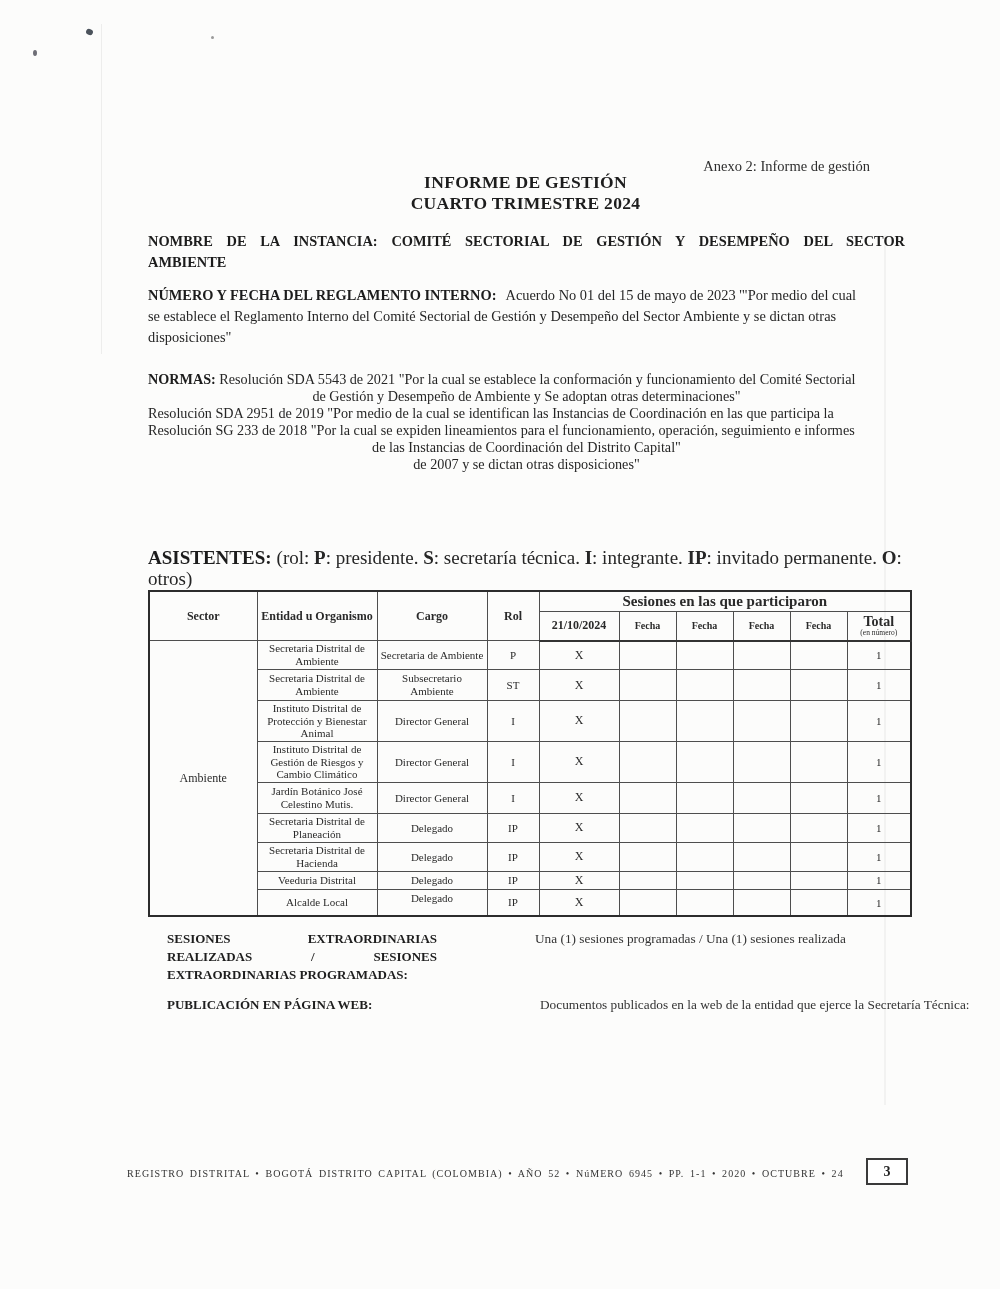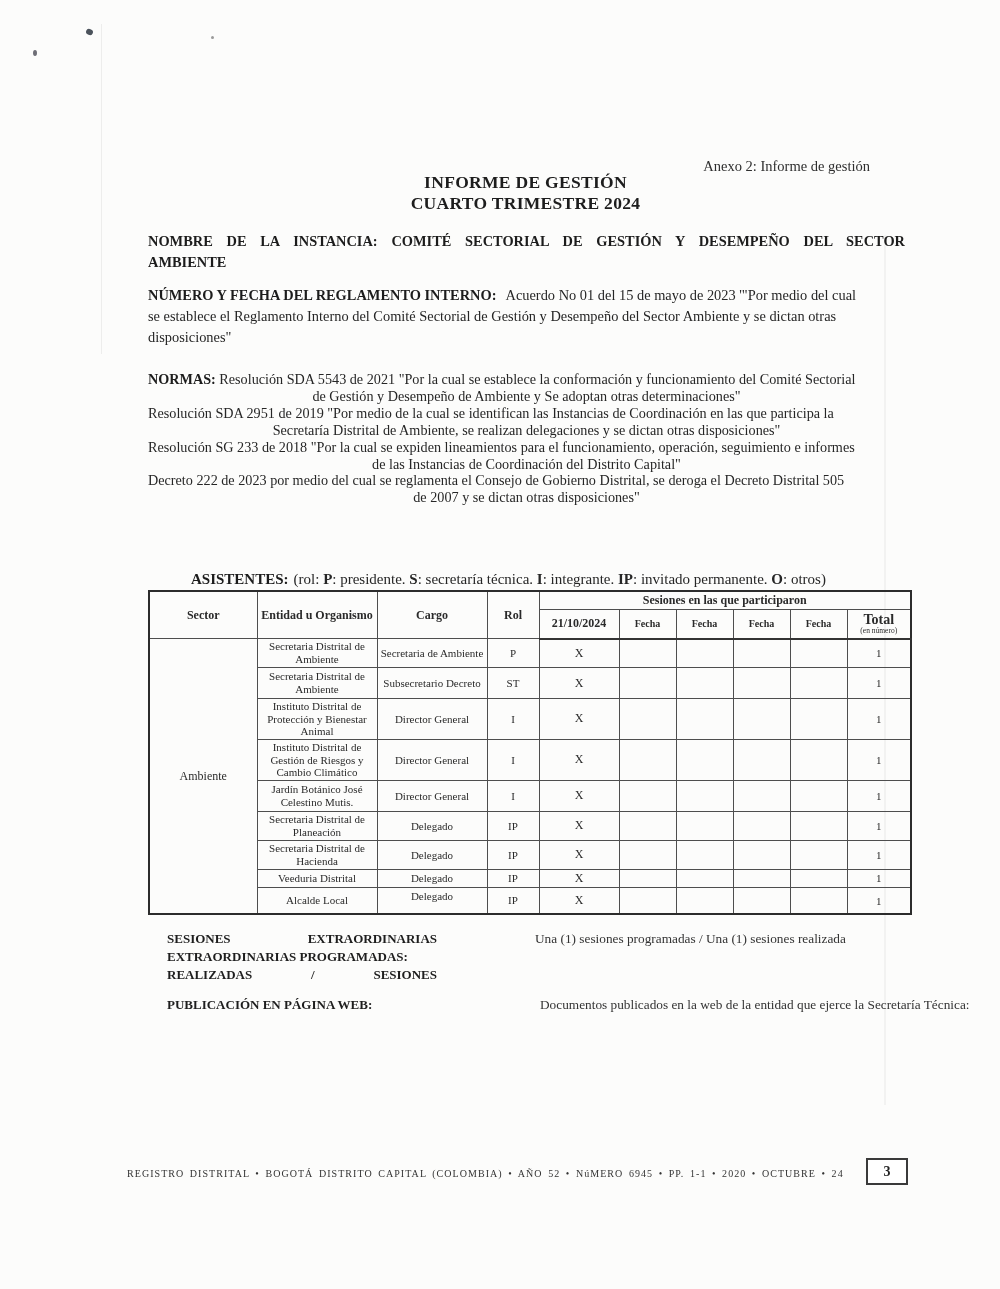--- a/index.html
+++ b/index.html
@@ -29,32 +29,32 @@
   .bold{font-weight:bold;color:#1c1c1c;}
   .spread-line{text-align:justify;text-align-last:justify;white-space:normal;}
 
   .instancia{top:231px;font-weight:bold;color:#1c1c1c;}
   .reglamento{top:285px;}
   .reglamento .bold{margin-right:9px;}
 
   .normas{top:371px;line-height:16.9px;font-size:14.2px;}
   .normas .centered{text-align:center;white-space:nowrap;}
 
-  .asistentes{top:569px;font-size:15px;margin-left:43px;}
+  .asistentes{top:547px;font-size:19px;}
   .asistentes .bold{margin-right:5px;}
 
   
   .tbl-wrap{position:absolute;top:590px;left:148px;}
   table.asist{border-collapse:collapse;table-layout:fixed;width:762px;border:2px solid #2c2c2c;color:#2a2a2a;}
   table.asist th,table.asist td{border:1px solid #4e4e4e;padding:1px 2px;text-align:center;vertical-align:middle;overflow:hidden;}
   thead tr:nth-child(1){height:17px;}
   thead tr:nth-child(2){height:29px;}
   thead tr:nth-child(2) th{border-bottom:2px solid #333;}
   .h-main{font-size:12px;font-weight:bold;margin-top:26px;}
-  .h-sess{font-size:12px;font-weight:bold;}
+  .h-sess{font-size:15px;font-weight:bold;}
   .h-date{font-size:12px;font-weight:bold;}
   .h-fecha{font-size:10px;font-weight:bold;}
   .h-total-1{font-size:14px;font-weight:bold;line-height:14px;}
   .h-total-2{font-size:7.5px;line-height:8px;font-weight:normal;}
   tbody tr:nth-child(1){height:29px;}
   tbody tr:nth-child(2){height:31px;}
   tbody tr:nth-child(3){height:40px;}
   tbody tr:nth-child(4){height:40px;}
   tbody tr:nth-child(5){height:31px;}
   tbody tr:nth-child(6){height:29px;}
@@ -114,24 +114,22 @@
     <div class="doc-line"><span class="bold">NÚMERO Y FECHA DEL REGLAMENTO INTERNO:</span><span>Acuerdo No 01 del 15 de mayo de 2023 '"Por medio del cual</span></div>
     <div class="doc-line">se establece el Reglamento Interno del Comité Sectorial de Gestión y Desempeño del Sector Ambiente y se dictan otras</div>
     <div class="doc-line">disposiciones"</div>
   </div>
 
   <div class="para normas">
     <div>
         <div class="doc-line"><span class="bold">NORMAS: </span>Resolución SDA 5543 de 2021 "Por la cual se establece la conformación y funcionamiento del Comité Sectorial</div>
         <div class="doc-line centered">de Gestión y Desempeño de Ambiente y Se adoptan otras determinaciones"</div>
         <div class="doc-line">Resolución SDA 2951 de 2019 "Por medio de la cual se identifican las Instancias de Coordinación en las que participa la</div>
-        <div class="doc-line centered">Secretaría Distrital de Ambiente, se realizan delegaciones y se dictan otras disposiciones"</div>
         <div class="doc-line">Resolución SG 233 de 2018 "Por la cual se expiden lineamientos para el funcionamiento, operación, seguimiento e informes</div>
         <div class="doc-line centered">de las Instancias de Coordinación del Distrito Capital"</div>
-        <div class="doc-line">Decreto 222 de 2023 por medio del cual se reglamenta el Consejo de Gobierno Distrital, se deroga el Decreto Distrital 505</div>
         <div class="doc-line centered">de 2007 y se dictan otras disposiciones"</div>
       </div>
   </div>
 
   <div class="para asistentes">
     <span class="bold">ASISTENTES:</span><span><span>(rol: </span><b>P</b><span>: presidente. </span><b>S</b><span>: secretaría técnica. </span><b>I</b><span>: integrante. </span><b>IP</b><span>: invitado permanente. </span><b>O</b><span>: otros)</span></span>
   </div>
 
   <div class="tbl-wrap">
     <table class="asist">
@@ -175,21 +173,21 @@
             <td class="rol-cell">P</td>
             <td class="sess-cell">X</td>
             <td class="sess-cell"></td>
             <td class="sess-cell"></td>
             <td class="sess-cell"></td>
             <td class="sess-cell"></td>
             <td class="total-cell">1</td>
           </tr>
           <tr>
             <td class="ent-cell">Secretaria Distrital de Ambiente</td>
-            <td class="cargo-cell">Subsecretario Decreto</td>
+            <td class="cargo-cell">Subsecretario Ambiente</td>
             <td class="rol-cell">ST</td>
             <td class="sess-cell">X</td>
             <td class="sess-cell"></td>
             <td class="sess-cell"></td>
             <td class="sess-cell"></td>
             <td class="sess-cell"></td>
             <td class="total-cell">1</td>
           </tr>
           <tr>
             <td class="ent-cell">Instituto Distrital de Protección y Bienestar Animal</td>
@@ -269,22 +267,22 @@
             <td class="total-cell">1</td>
           </tr>
         </tbody>
     </table>
   </div>
 
   <div class="sessions">
       <div class="session-entry">
         <div class="session-label">
           <div class="slabel-line spread">SESIONES EXTRAORDINARIAS</div>
+          <div class="slabel-line spread">REALIZADAS / SESIONES</div>
           <div class="slabel-line">EXTRAORDINARIAS PROGRAMADAS:</div>
-          <div class="slabel-line spread">REALIZADAS / SESIONES</div>
         </div>
         <div class="session-value">Una (1) sesiones programadas / Una  (1) sesiones realizada</div>
       </div>
       <div class="session-entry">
         <div class="session-label">
           <div class="slabel-line">PUBLICACIÓN EN PÁGINA WEB:</div>
         </div>
         <div class="session-value">Documentos publicados en la web de la entidad que ejerce la Secretaría Técnica:</div>
       </div>
     </div>

